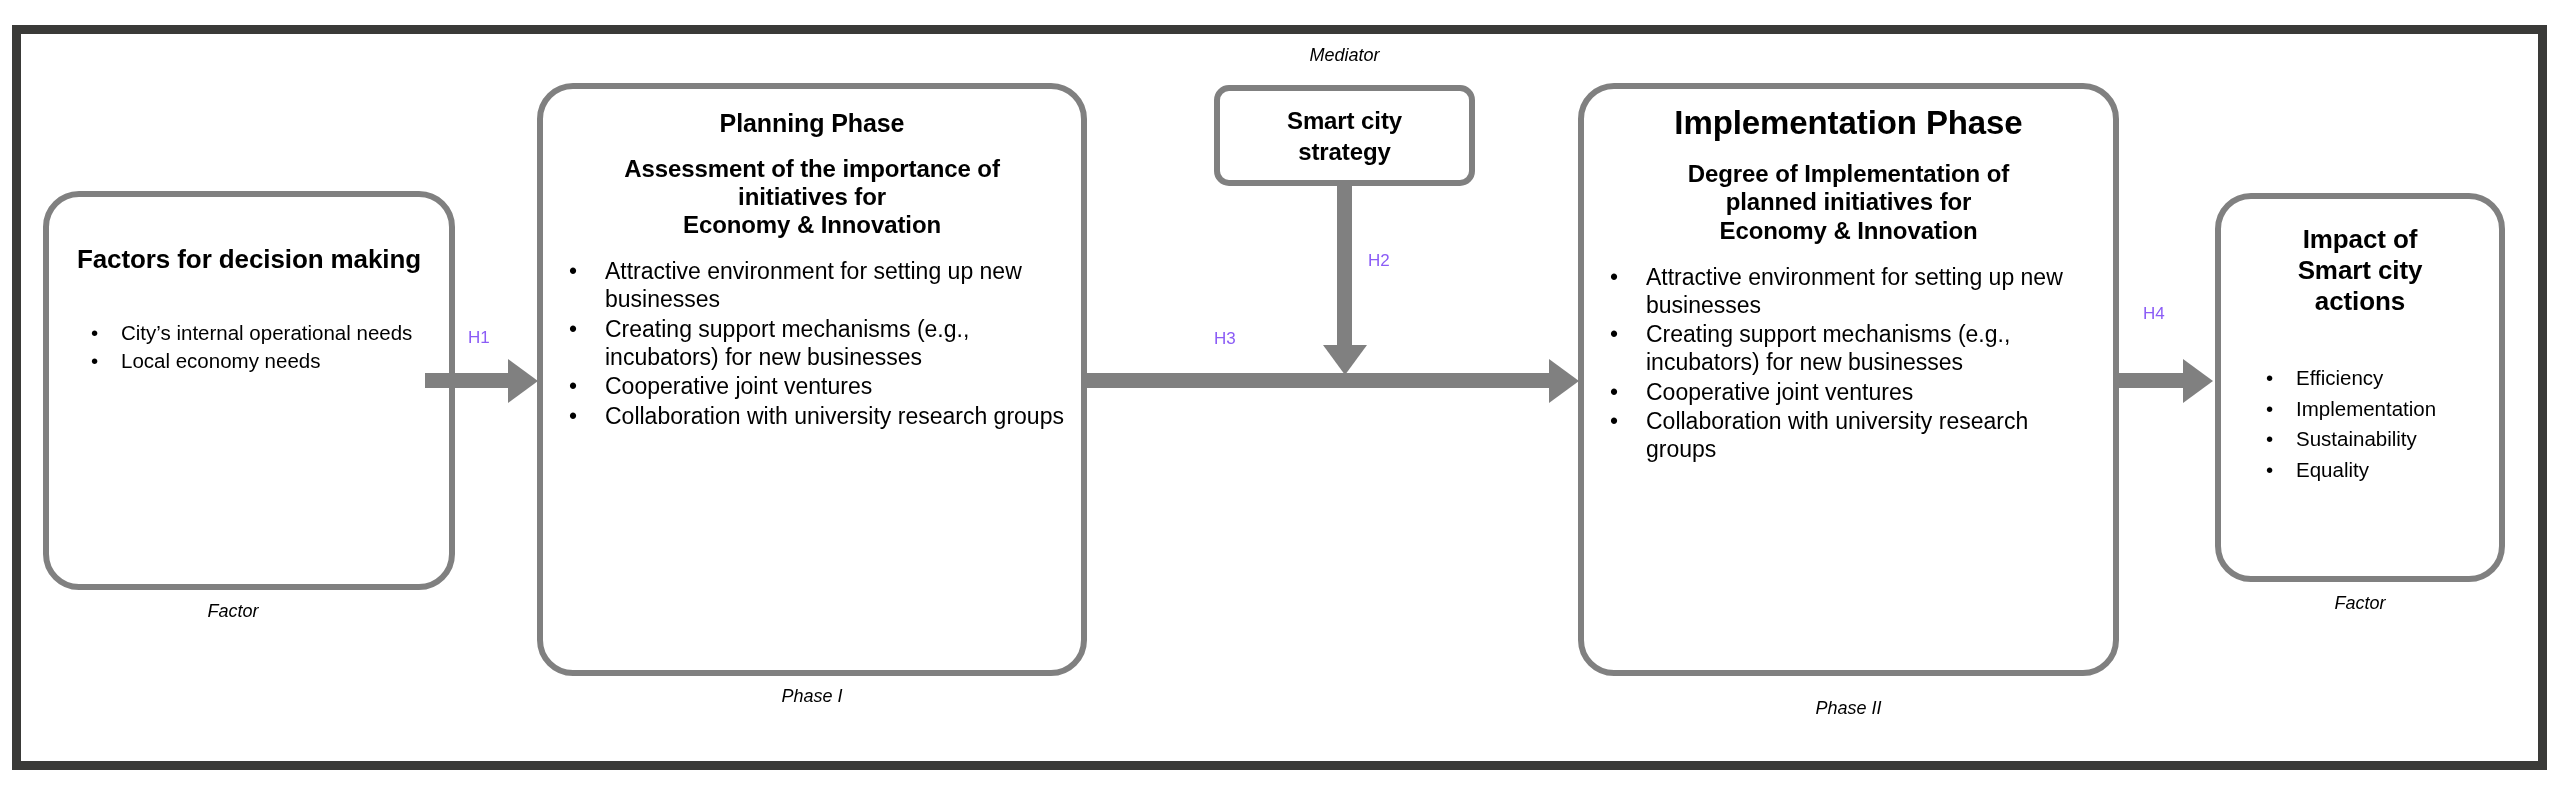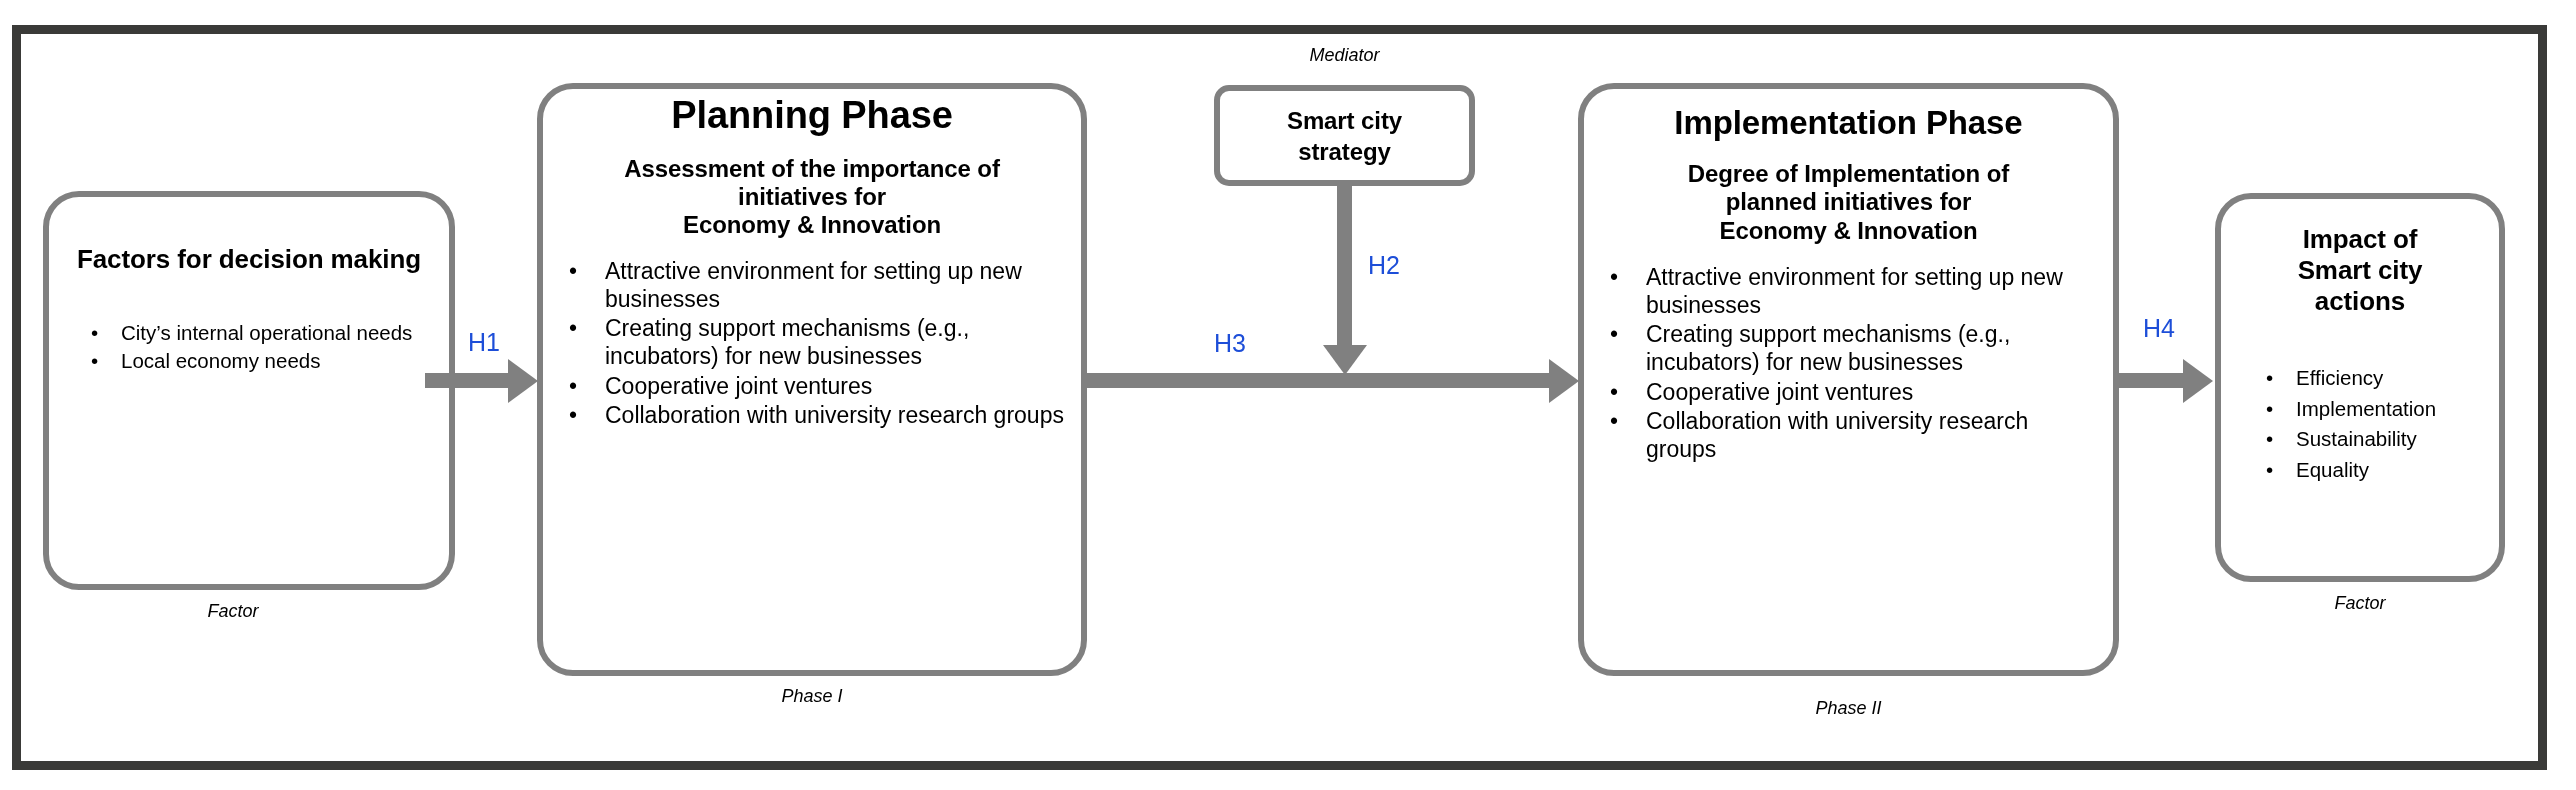--- a/index.html
+++ b/index.html
@@ -83,22 +83,22 @@
     font-style: italic;
     color: #000000;
     text-align: center;
     white-space: nowrap;
     font-size: 18px;
   }
 
   
   .h-label {
     position: absolute;
-    color: #1d4ed8;
-    font-size: 25px;
+    color: #8b5cf6;
+    font-size: 17px;
     white-space: nowrap;
   }
 
   
   .arrow-h {
     position: absolute;
     height: 15px;
     background: #808080;
   }
   .arrow-h-head {
@@ -143,22 +143,22 @@
     font-size: 20.5px;
     padding-left: 30px;
     margin-bottom: 2.7px;
   }
 
   
   #node-planning {
     left: 537px; top: 83px; width: 550px; height: 593px;
   }
   #node-planning .node-title {
-    font-size: 38px;
-    margin-top: 5px;
+    font-size: 25px;
+    margin-top: 20px;
   }
   #node-planning .node-sub {
     font-size: 24px;
     margin-top: 18px;
     padding: 0 19px;
   }
   #node-planning ul.bullets {
     margin-top: 18px;
     padding-left: 26px;
     padding-right: 15px;
@@ -245,21 +245,21 @@
   #label-h3       { left: 1214px; top: 329px; }
 
   
   #arrow-h2-shaft { left: 1337px; top: 186px; height: 160px; }
   #arrow-h2-head  { left: 1323px; top: 345px; }
   #label-h2       { left: 1368px; top: 251px; }
 
   
   #arrow-h4-shaft { left: 2118px; top: 373px; width: 75px; }
   #arrow-h4-head  { left: 2183px; top: 359px; }
-  #label-h4       { left: 2143px; top: 314px; }
+  #label-h4       { left: 2143px; top: 304px; }
 
 </style>
 </head>
 <body>
 
 <div id="diagram-root">
 
   <div class="outer-frame"></div>
 
   <div class="node" id="node-factors">

